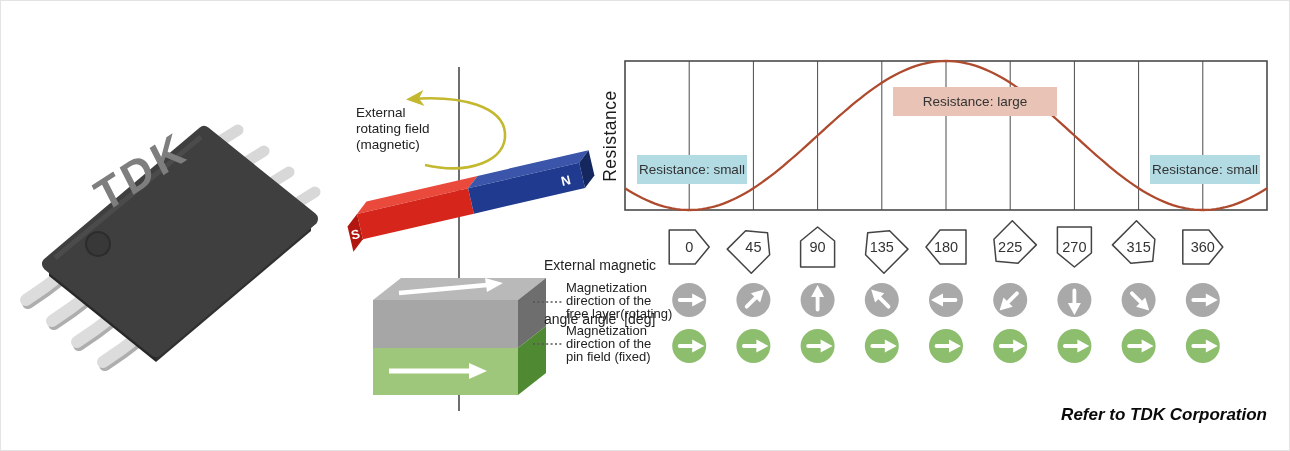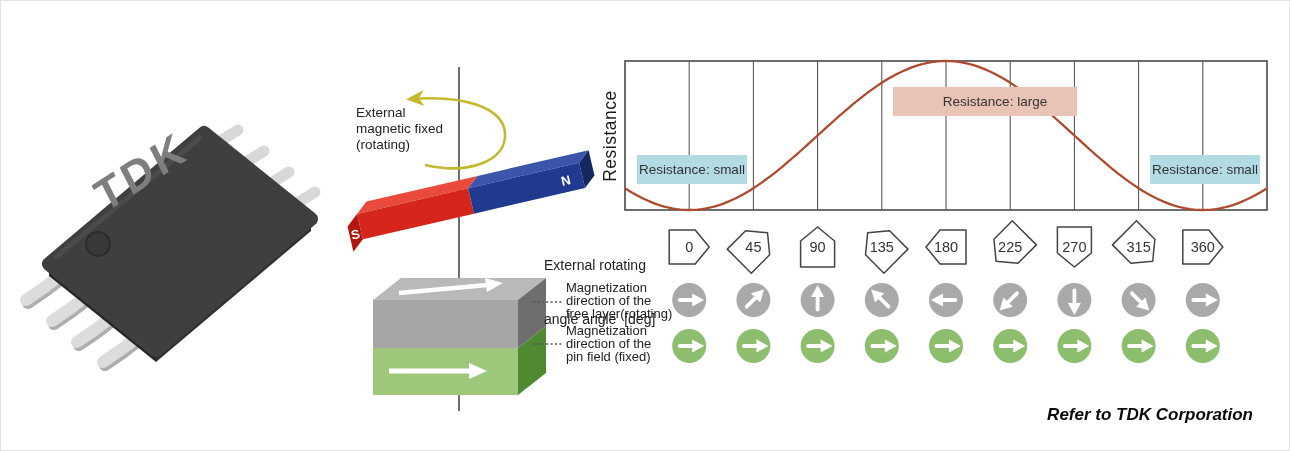--- a/index.html
+++ b/index.html
@@ -17,23 +17,23 @@
   .mag-label.pin{top:323px;}
   .ylabel{
     left:529px;top:124px;width:160px;height:22px;line-height:22px;text-align:center;
     font-size:17.5px;color:#1a1a1a;transform:rotate(-90deg);letter-spacing:.5px;
   }
   .xlabel{left:543px;top:219px;font-size:14px;line-height:18px;color:#222;white-space:pre;}
   .ann{
     height:29px;line-height:29px;text-align:center;font-size:13.5px;color:#333;
   }
   .ann.small1{left:636px;top:154px;width:110px;}
-  .ann.large{left:892px;top:86px;width:164px;padding-left:20px;}
+  .ann.large{left:892px;top:86px;width:164px;}
   .ann.small2{left:1149px;top:154px;width:110px;}
-  .credit{right:36px;top:404px;font-size:17px;font-weight:bold;font-style:italic;color:#0a0a0a;}
+  .credit{right:22px;top:404px;font-size:17px;font-weight:bold;font-style:italic;color:#0a0a0a;}
 </style>
 </head>
 <body>
 
 <div class="canvas">
 
   <svg id="art" width="1290" height="451" viewBox="0 0 1290 451">
     <defs>
       <marker id="yarrow" markerUnits="userSpaceOnUse" markerWidth="20" markerHeight="18" refX="13" refY="8" orient="auto">
         <path d="M0,0 L18,8 L0,16 L5,8 Z" fill="#c3b82e"></path>
@@ -284,40 +284,40 @@
           <g transform="rotate(0)">
             <line x1="-9.5" y1="0" x2="4" y2="0" stroke="#ffffff" stroke-width="3.8" stroke-linecap="round"></line>
             <polygon points="3,-6.5 15,0 3,6.5" fill="#ffffff"></polygon>
           </g>
         </g>
       </g>
   </svg>
 
   <div class="abs field-label">
     <div class="txtline">External</div>
-    <div class="txtline">magnetic fixed</div>
-    <div class="txtline">(rotating)</div>
+    <div class="txtline">rotating field</div>
+    <div class="txtline">(magnetic)</div>
   </div>
 
   <div class="abs mag-label free">
     <div class="txtline">Magnetization</div>
     <div class="txtline">direction of the</div>
     <div class="txtline">free layer(rotating)</div>
   </div>
 
   <div class="abs mag-label pin">
     <div class="txtline">Magnetization</div>
     <div class="txtline">direction of the</div>
     <div class="txtline">pin field (fixed)</div>
   </div>
 
   <div class="abs ylabel">Resistance</div>
 
   <div class="abs xlabel">
-    <div class="txtline">External rotating</div>
+    <div class="txtline">External magnetic</div>
     <div class="txtline">angle angle  [deg]</div>
   </div>
 
   <div class="abs ann small1" style="background-color: rgb(179, 219, 228);">Resistance: small</div>
   <div class="abs ann large" style="background-color: rgb(233, 195, 181);">Resistance: large</div>
   <div class="abs ann small2" style="background-color: rgb(179, 219, 228);">Resistance: small</div>
 
   <div class="abs credit">Refer to TDK Corporation</div>
 </div>
 

